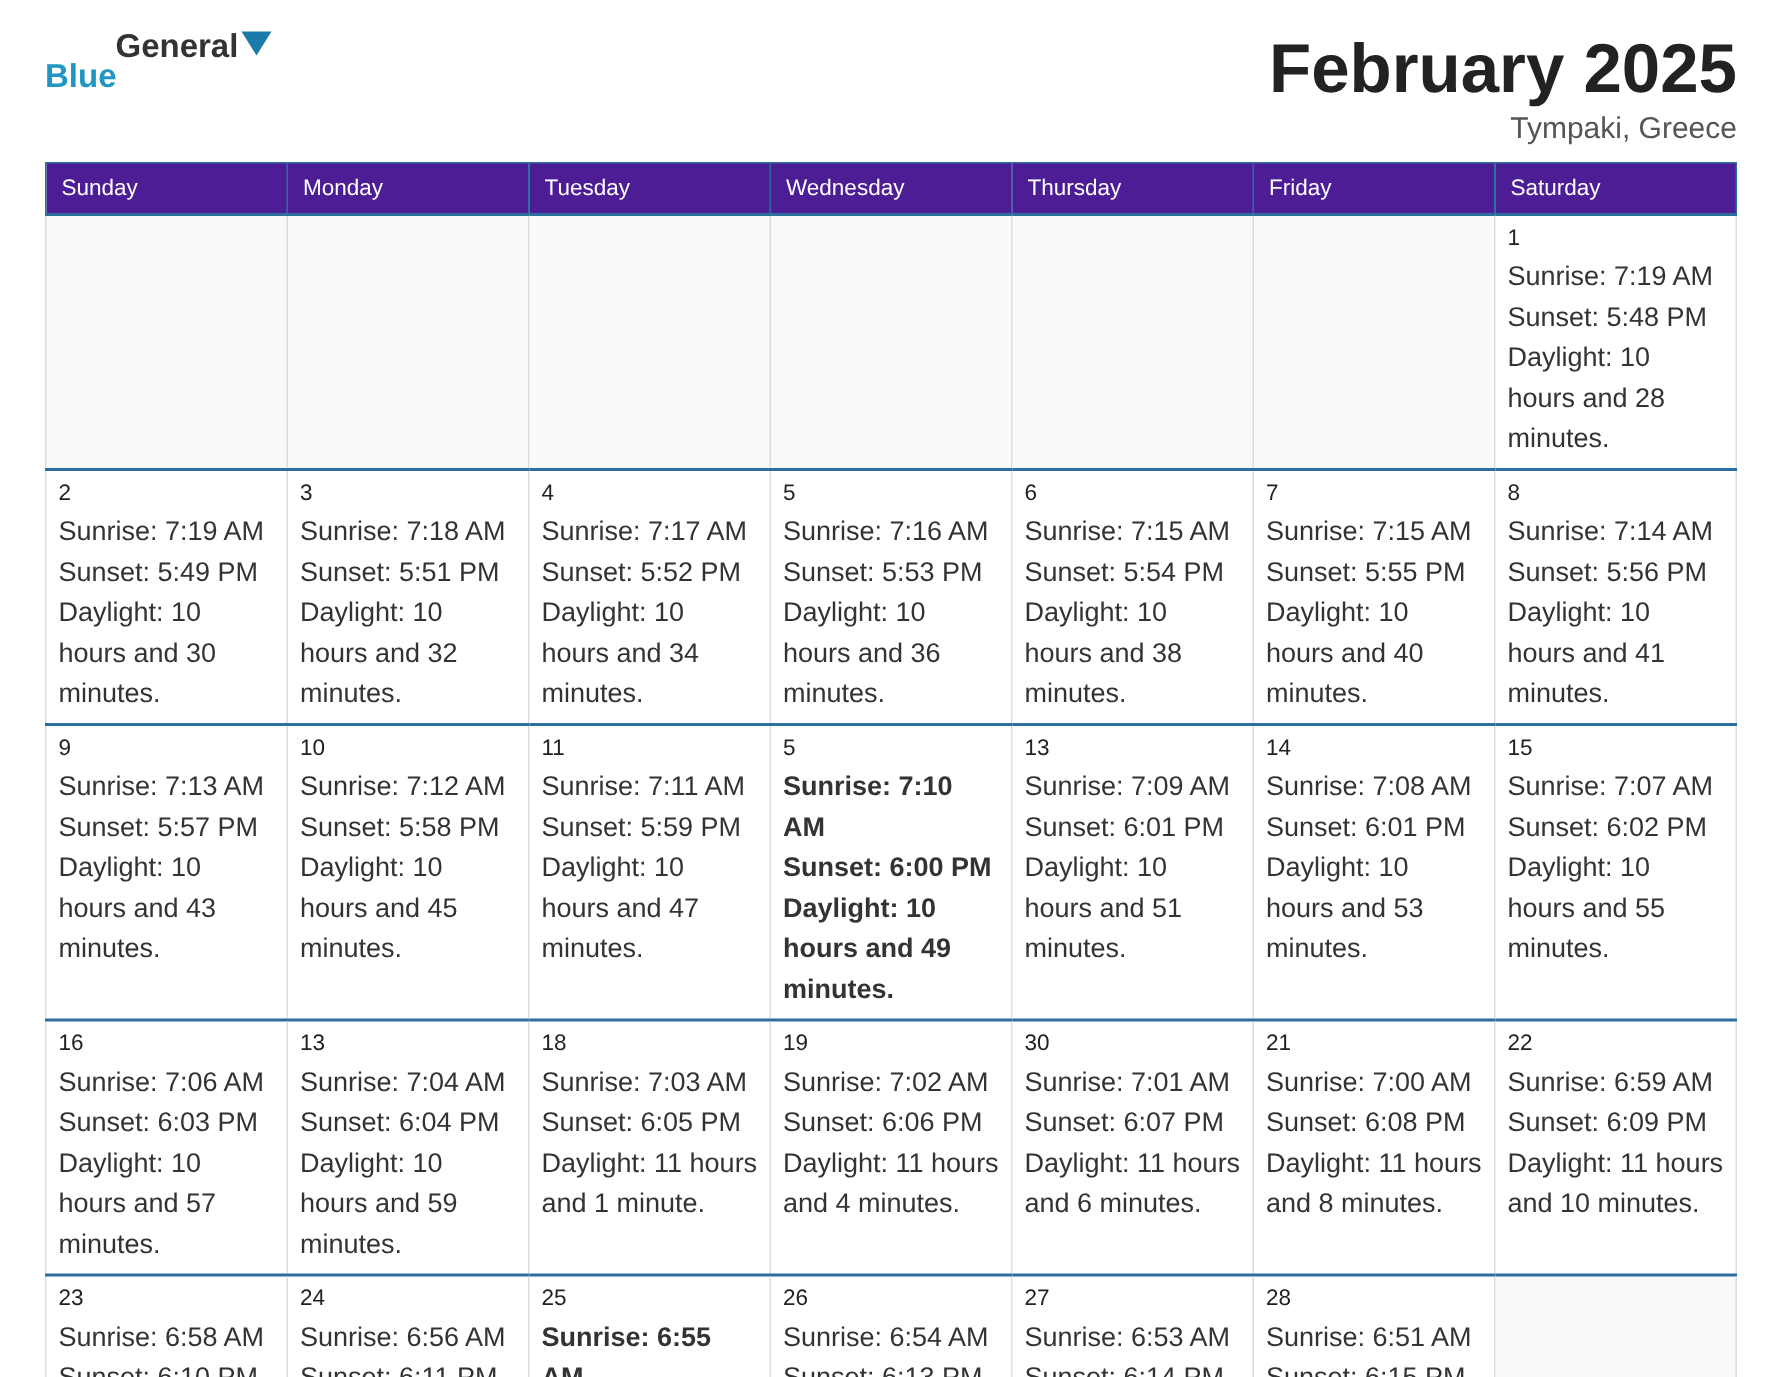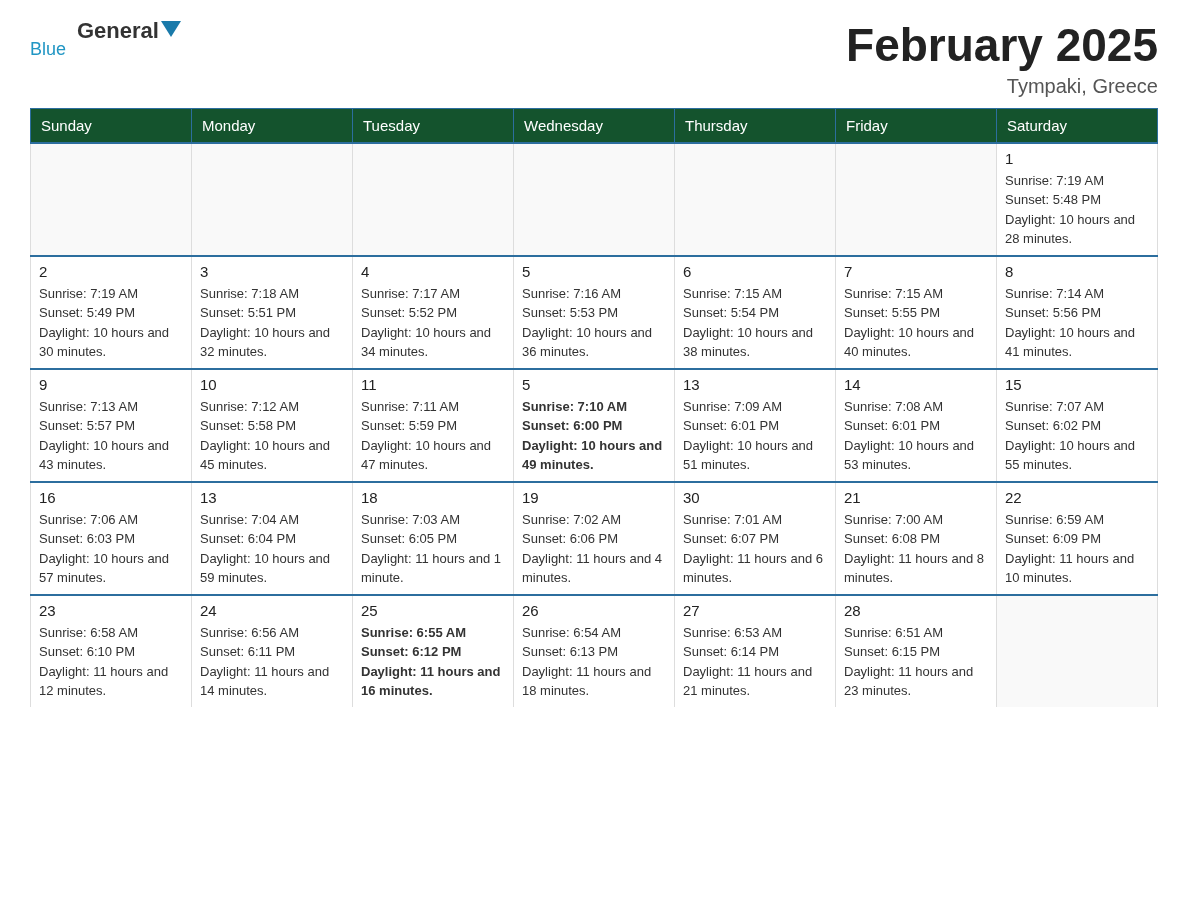--- a/index.html
+++ b/index.html
@@ -50,21 +50,21 @@
       font-size: 20px;
       color: #555;
       margin-top: 4px;
     }
     .calendar {
       width: 100%;
       border-collapse: collapse;
       margin-top: 10px;
     }
     .calendar th {
-      background-color: #14532d;
+      background-color: #4c1d95;
       color: #fff;
       text-align: left;
       padding: 8px 10px;
       font-size: 15px;
       font-weight: normal;
       border: 1px solid #2c6e9e;
     }
     .calendar td {
       vertical-align: top;
       border: 1px solid #ccc;
@@ -84,38 +84,38 @@
       border-top: 2px solid #2c6e9e;
     }
     .day-num {
       font-size: 15px;
       font-weight: normal;
       display: block;
       margin-bottom: 4px;
       color: #222;
     }
     .day-info {
-      font-size: 13px;
+      font-size: 18px;
       color: #333;
       line-height: 1.5;
     }
     .empty-cell {
       background: #f9f9f9;
     }
     .logo-text-wrap {
       line-height: 1;
     }
     .logo-line1 {
       display: flex;
       align-items: center;
     }
     .logo-line2 {
       color: #2196c4;
-      font-size: 18px;
-      font-weight: normal;
+      font-size: 22px;
+      font-weight: bold;
       margin-top: -2px;
     }
   </style>
 </head>
 <body>
 
 <div class="header">
   <div class="logo">
     <div class="logo-text-wrap">
       <div class="logo-line1">

